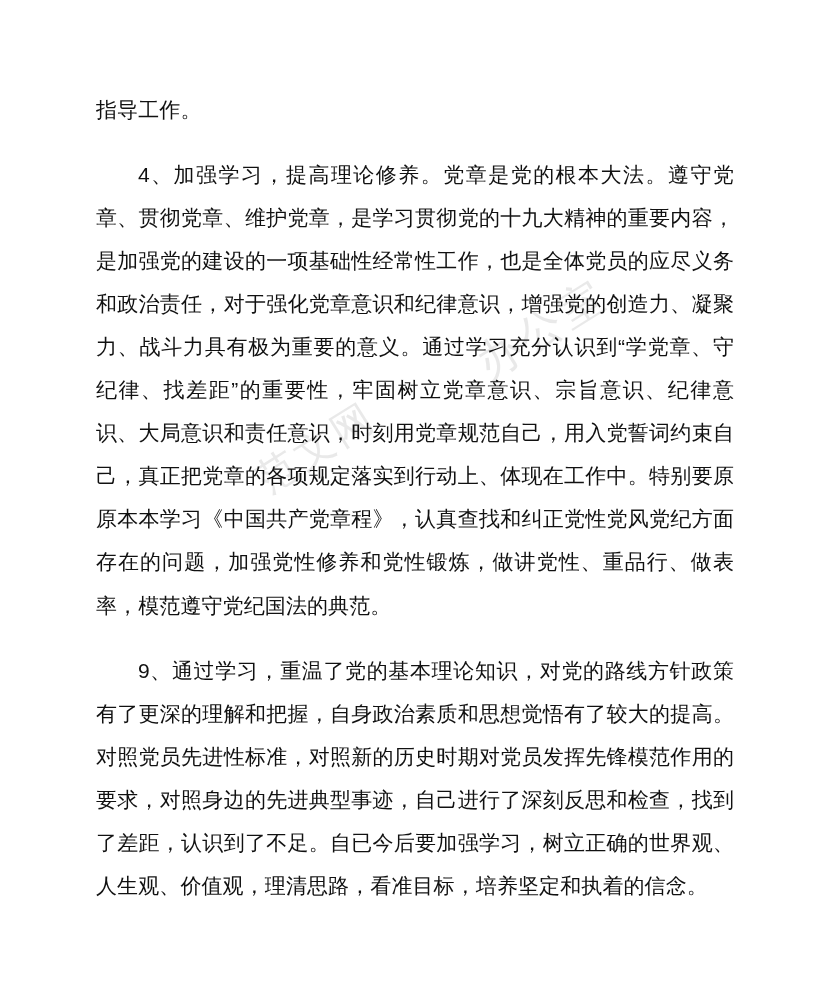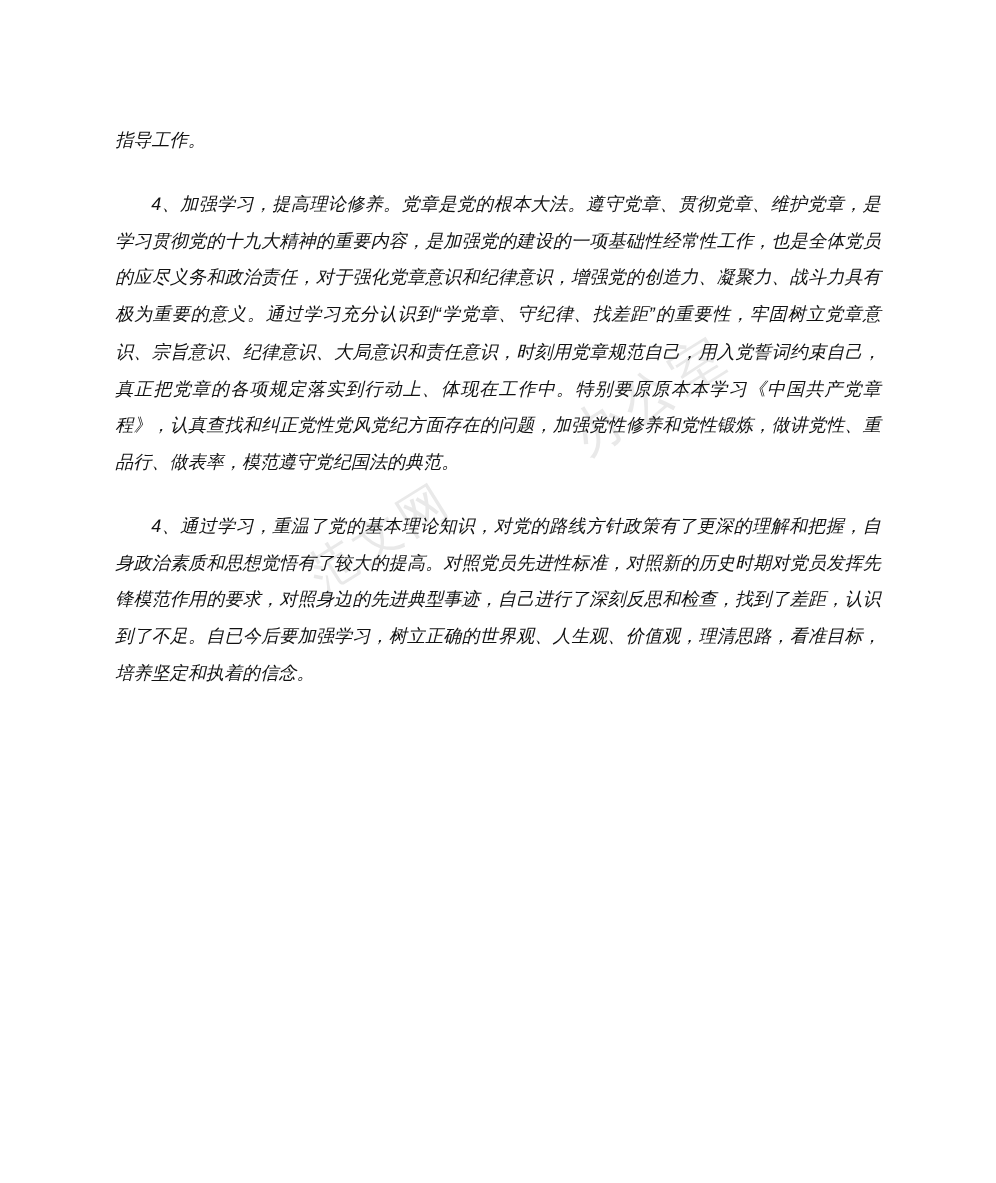--- a/index.html
+++ b/index.html
@@ -21,29 +21,28 @@
     height: 986px;
     box-sizing: border-box;
     padding: 88px 96px 40px 96px;
     background: #ffffff;
   }
   .doc-body {
     position: relative;
     z-index: 2;
   }
   p.para {
-    margin: 15px 0 22px 0;
-    font-size: 15px;
+    margin: 0 0 22px 0;
+    font-size: 21px;
     line-height: 2.05;
     text-align: justify;
     text-justify: inter-ideograph;
     letter-spacing: 0.1px;
     color: #111111;
     word-break: break-all;
-    font-style: italic;
   }
   p.indent {
     text-indent: 2em;
   }
   .watermark {
     position: absolute;
     z-index: 1;
     pointer-events: none;
     color: rgba(120,120,120,0.16);
     font-size: 44px;
@@ -60,16 +59,16 @@
 <body>
 
 <div class="page">
 
   <div class="watermark wm1">办公室</div>
   <div class="watermark wm2">范文网</div>
 
   <div class="doc-body">
     <p class="para">指导工作。</p>
     <p class="para indent">4、加强学习，提高理论修养。党章是党的根本大法。遵守党章、贯彻党章、维护党章，是学习贯彻党的十九大精神的重要内容，是加强党的建设的一项基础性经常性工作，也是全体党员的应尽义务和政治责任，对于强化党章意识和纪律意识，增强党的创造力、凝聚力、战斗力具有极为重要的意义。通过学习充分认识到“学党章、守纪律、找差距”的重要性，牢固树立党章意识、宗旨意识、纪律意识、大局意识和责任意识，时刻用党章规范自己，用入党誓词约束自己，真正把党章的各项规定落实到行动上、体现在工作中。特别要原原本本学习《中国共产党章程》，认真查找和纠正党性党风党纪方面存在的问题，加强党性修养和党性锻炼，做讲党性、重品行、做表率，模范遵守党纪国法的典范。</p>
-    <p class="para indent">4、通过学习，重温了党的基本理论知识，对党的路线方针政策有了更深的理解和把握，自身政治素质和思想觉悟有了较大的提高。对照党员先进性标准，对照新的历史时期对党员发挥先锋模范作用的要求，对照身边的先进典型事迹，自己进行了深刻反思和检查，找到了差距，认识到了不足。自已今后要加强学习，树立正确的世界观、人生观、价值观，理清思路，看准目标，培养坚定和执着的信念。</p>
+    <p class="para indent">9、通过学习，重温了党的基本理论知识，对党的路线方针政策有了更深的理解和把握，自身政治素质和思想觉悟有了较大的提高。对照党员先进性标准，对照新的历史时期对党员发挥先锋模范作用的要求，对照身边的先进典型事迹，自己进行了深刻反思和检查，找到了差距，认识到了不足。自已今后要加强学习，树立正确的世界观、人生观、价值观，理清思路，看准目标，培养坚定和执着的信念。</p>
   </div>
 
 </div>
 
 </body></html>

